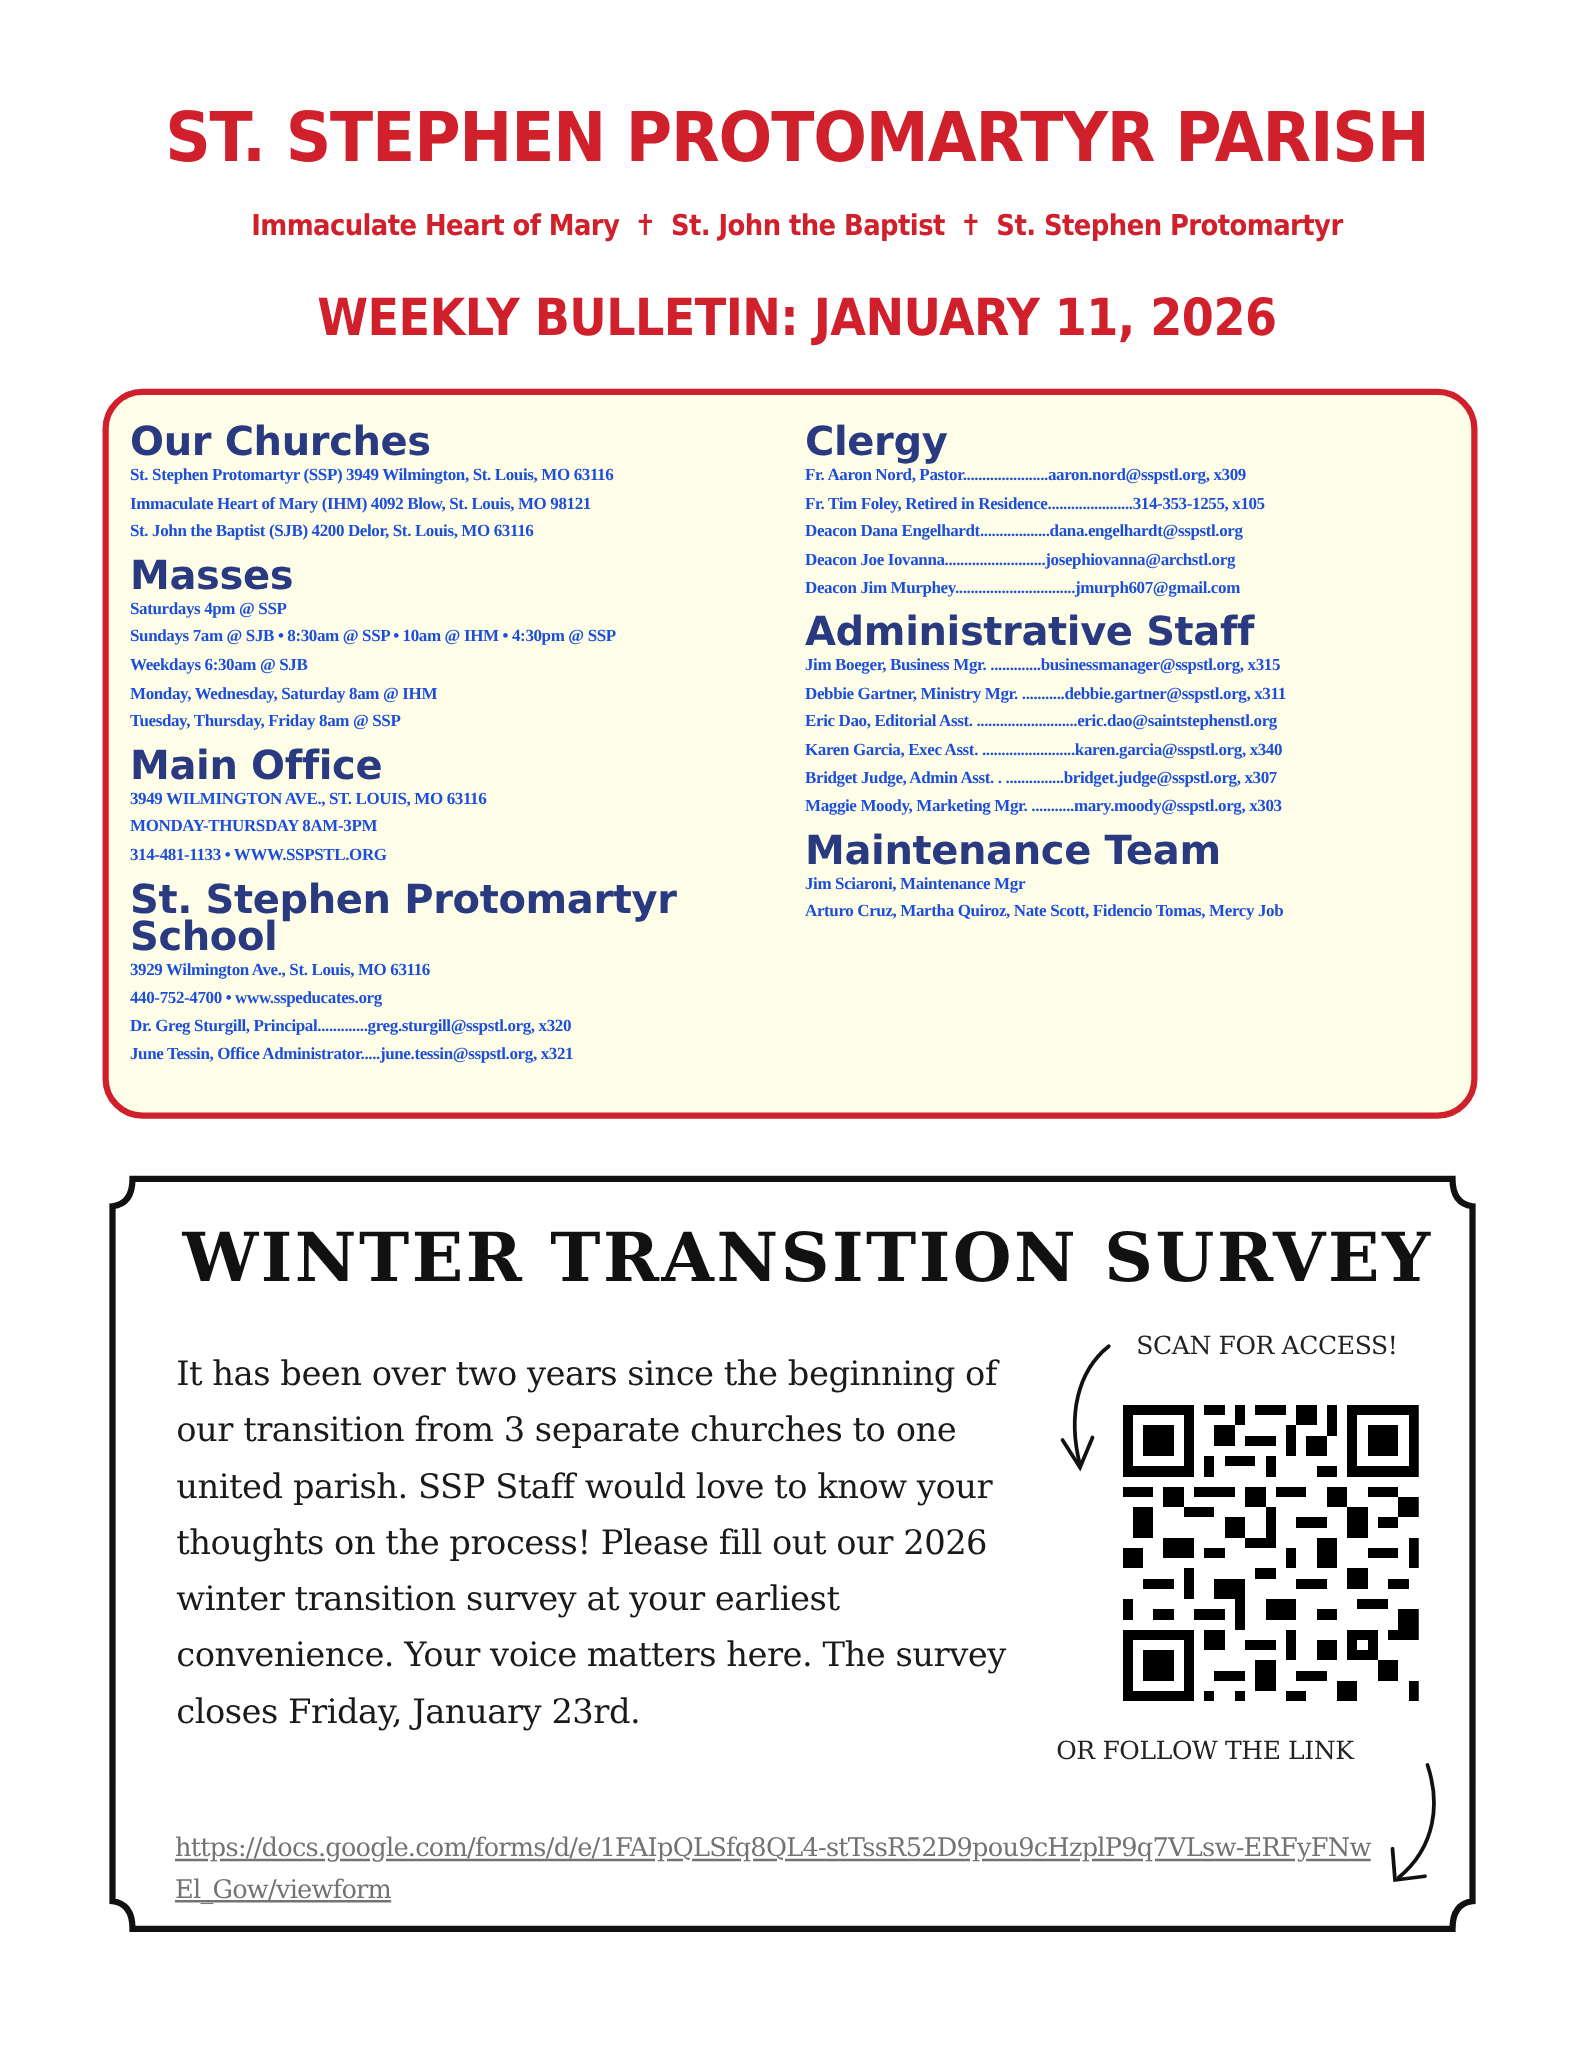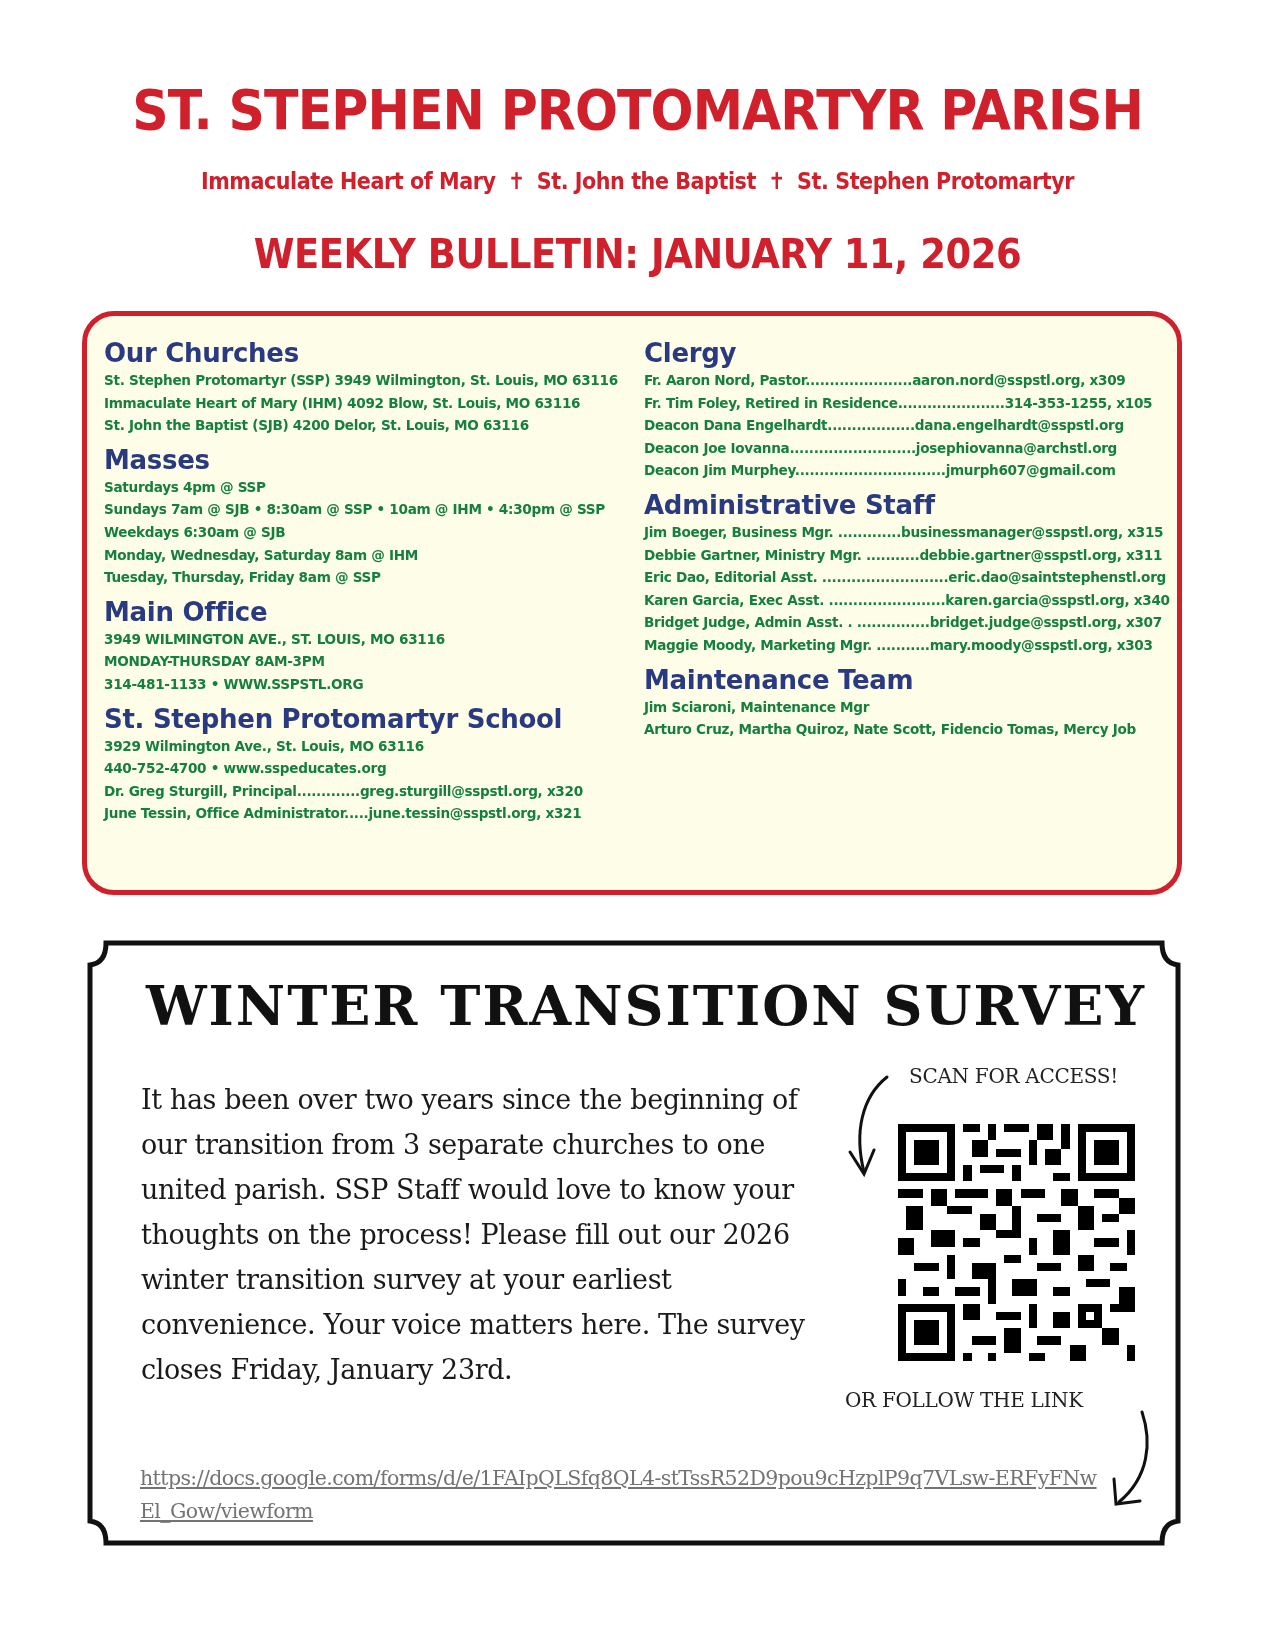--- a/index.html
+++ b/index.html
@@ -10,22 +10,22 @@
   .t2 { top: 168px; font-size: 23px; letter-spacing: -0.5px; transform: scaleX(0.9); }
   .t3 { top: 230px; font-size: 41px; letter-spacing: -0.5px; transform: scaleX(0.9); }
   .cross { display: inline-block; margin: 0 6px; }
 
   .info-box { position: absolute; left: 82px; top: 311px; width: 1100px; height: 584px; box-sizing: border-box;
               border: 5px solid #d0202b; border-radius: 32px; background: #fefde8; }
   .col { position: absolute; top: 22px; }
   .col-left { left: 17px; width: 520px; }
   .col-right { left: 557px; width: 530px; }
   .sec { margin-bottom: 8px; }
-  .sec h2 { margin: 0 0 1px 0; font-family: "DejaVu Sans", sans-serif; font-weight: bold; color: #2a3a80; font-size: 26px; line-height: 30px; letter-spacing: -0.3px; }
-  .sec .line { color: #15803d; font-size: 13.6px; line-height: 22.6px; font-weight: bold; white-space: nowrap; letter-spacing: -0.3px; }
+  .sec h2 { margin: 0 0 1px 0; font-family: "DejaVu Sans", sans-serif; font-weight: bold; color: #2a3a80; font-size: 32px; line-height: 30px; letter-spacing: -0.3px; }
+  .sec .line { color: #1d4ed8; font-size: 13.6px; line-height: 22.6px; font-weight: bold; white-space: nowrap; letter-spacing: -0.3px; font-family: Liberation Serif, serif; }
 
   .survey-box { position: absolute; left: 84px; top: 937px; width: 1100px; height: 612px; box-sizing: border-box; }
   .survey-frame { position: absolute; left: 0; top: 0; width: 100%; height: 100%; }
   .survey-title { position: absolute; left: 0; width: 1100px; top: 25px; text-align: center; font-family: "DejaVu Serif", serif; font-weight: bold; font-size: 54px; color: #111; letter-spacing: 2px; margin: 12px; }
   .survey-body { position: absolute; left: 45px; top: 140px; width: 700px; font-family: "DejaVu Serif", serif; font-size: 27px; line-height: 45px; color: #1a1a1a; letter-spacing: -0.4px; margin-left: 12px; }
   .scan-label { position: absolute; left: 825px; top: 127px; font-family: "DejaVu Serif", serif; font-size: 20px; color: #222; letter-spacing: -0.3px; }
   .follow-label { position: absolute; left: 761px; top: 451px; font-family: "DejaVu Serif", serif; font-size: 20px; color: #222; letter-spacing: -0.3px; }
   .qr { position: absolute; left: 814px; top: 187px; width: 237px; height: 237px; }
   .arrow1 { position: absolute; left: 758px; top: 135px; width: 60px; height: 110px; }
   .arrow2 { position: absolute; left: 1020px; top: 470px; width: 60px; height: 110px; }
@@ -42,21 +42,21 @@
   <span class="cross">✝</span>
   <span>St. Stephen Protomartyr</span>
 </div>
 <div class="title t3">WEEKLY BULLETIN: JANUARY 11, 2026</div>
 
 <div class="info-box">
   <div class="col col-left">
     <div class="sec">
       <h2>Our Churches</h2>
       <div class="line">St. Stephen Protomartyr (SSP)  3949 Wilmington, St. Louis, MO 63116</div>
-      <div class="line">Immaculate Heart of Mary (IHM)  4092 Blow, St. Louis, MO 63116</div>
+      <div class="line">Immaculate Heart of Mary (IHM)  4092 Blow, St. Louis, MO 98121</div>
       <div class="line">St. John the Baptist (SJB)  4200 Delor, St. Louis, MO 63116</div>
     </div>
     <div class="sec">
       <h2>Masses</h2>
       <div class="line">Saturdays 4pm @ SSP</div>
       <div class="line">Sundays 7am @ SJB • 8:30am @ SSP • 10am @ IHM • 4:30pm @ SSP</div>
       <div class="line">Weekdays 6:30am @ SJB</div>
       <div class="line">Monday, Wednesday, Saturday 8am @ IHM</div>
       <div class="line">Tuesday, Thursday, Friday 8am @ SSP</div>
     </div>

